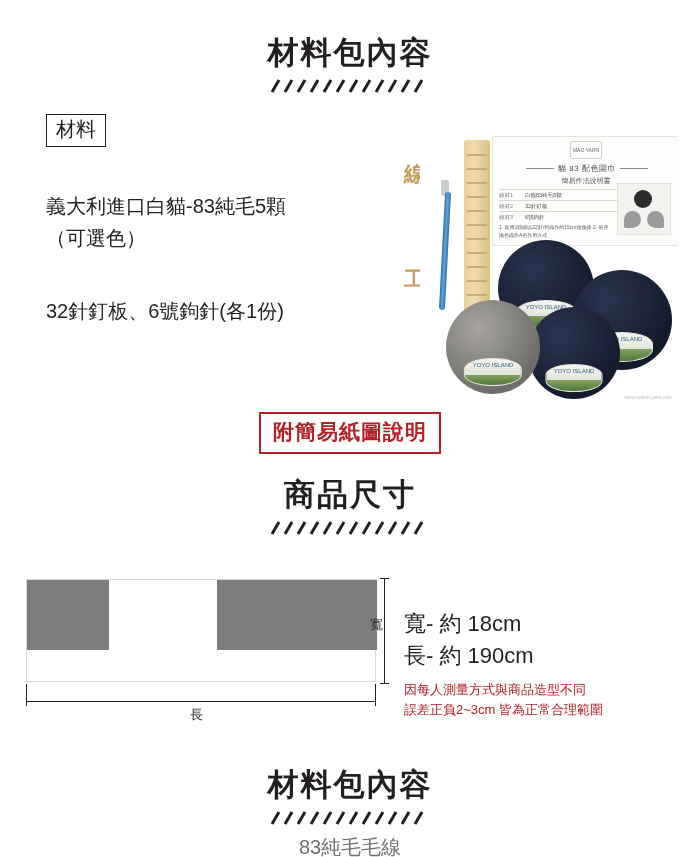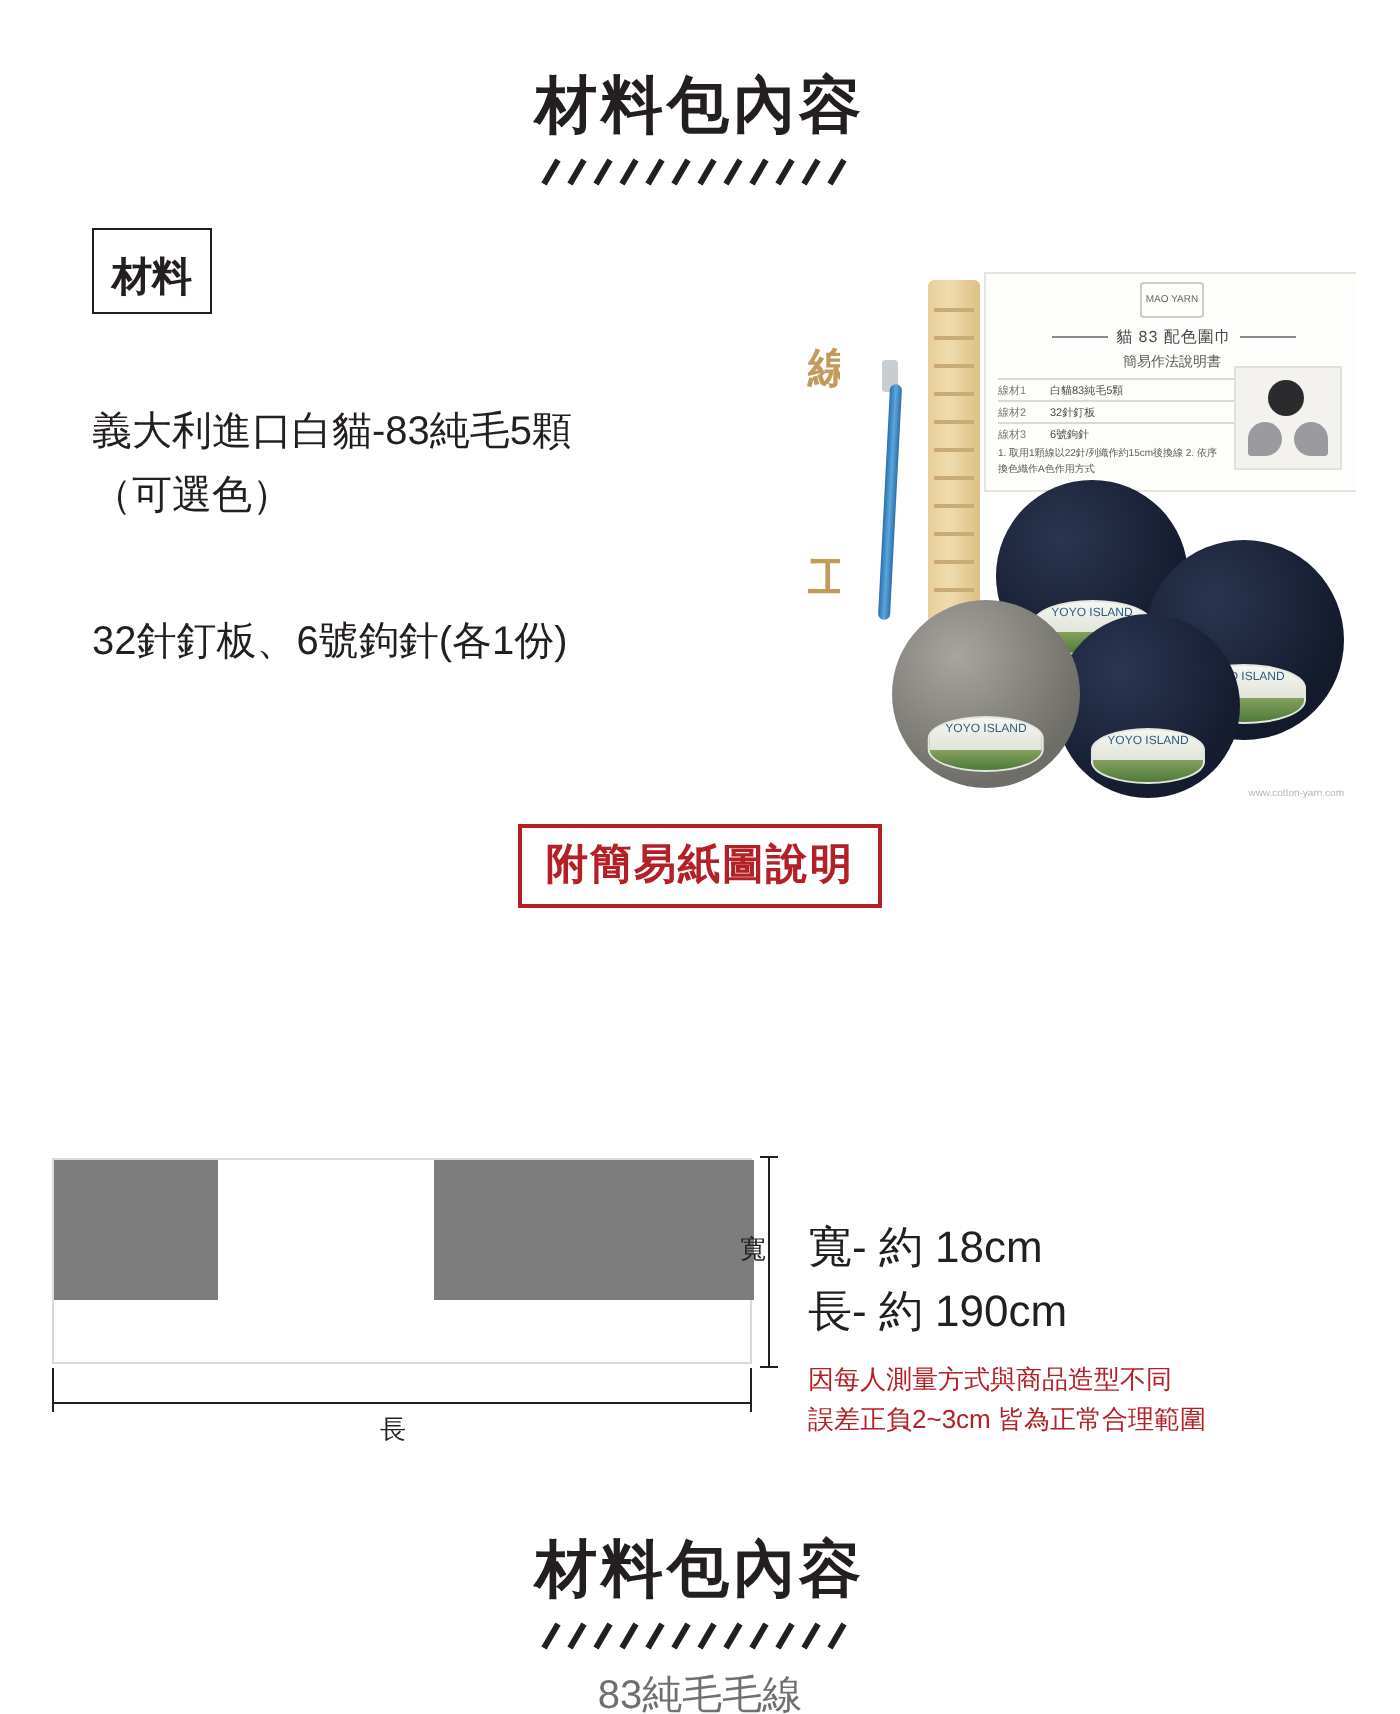--- a/index.html
+++ b/index.html
@@ -44,23 +44,23 @@
   
   .materials {
     position: absolute;
     left: 46px;
     top: 102px;
     width: 400px;
   }
   .box-label {
     display: inline-block;
     border: 1.5px solid #231f20;
-    padding: 12px 9px 4px 9px;
+    padding: 2px 9px 4px 9px;
     font-size: 20px;
-    font-weight: bold;
+    font-weight: normal;
     line-height: 1.25;
     font-family: "Liberation Sans", sans-serif;
   }
   .sub-label {
     color: #c49a5c;
     font-size: 21px;
     font-weight: bold;
     margin-top: 13px;
     text-align: right;
   }
@@ -502,20 +502,41 @@
       </div>
     </div>
 
     <div class="photo-credit">www.cotton-yarn.com</div>
   </div>
 
   <div class="boxed-note">
     <span>附簡易紙圖說明</span>
   </div>
 
+  <div class="section-title size-title">
+    <div>商品尺寸</div>
+    <div class="title-underline">
+      <svg width="168" height="14" viewBox="0 0 168 14" xmlns="http://www.w3.org/2000/svg">
+        <g stroke="#231f20" stroke-width="3">
+          <line x1="6" y1="13" x2="13" y2="1"></line>
+            <line x1="19" y1="13" x2="26" y2="1"></line>
+          <line x1="32" y1="13" x2="39" y2="1"></line>
+            <line x1="45" y1="13" x2="52" y2="1"></line>
+          <line x1="58" y1="13" x2="65" y2="1"></line>
+            <line x1="71" y1="13" x2="78" y2="1"></line>
+          <line x1="84" y1="13" x2="91" y2="1"></line>
+            <line x1="97" y1="13" x2="104" y2="1"></line>
+          <line x1="110" y1="13" x2="117" y2="1"></line>
+            <line x1="123" y1="13" x2="130" y2="1"></line>
+          <line x1="136" y1="13" x2="143" y2="1"></line>
+            <line x1="149" y1="13" x2="156" y2="1"></line>
+        </g>
+      </svg>
+    </div>
+  </div>
 
   <div class="diagram">
     <div class="scarf">
       <div class="scarf-grey-left"></div>
       <div class="scarf-grey-right"></div>
     </div>
   </div>
   <div class="dim-v"></div>
   <div class="dim-v-label">寬</div>
   <div class="tick-left"></div>

